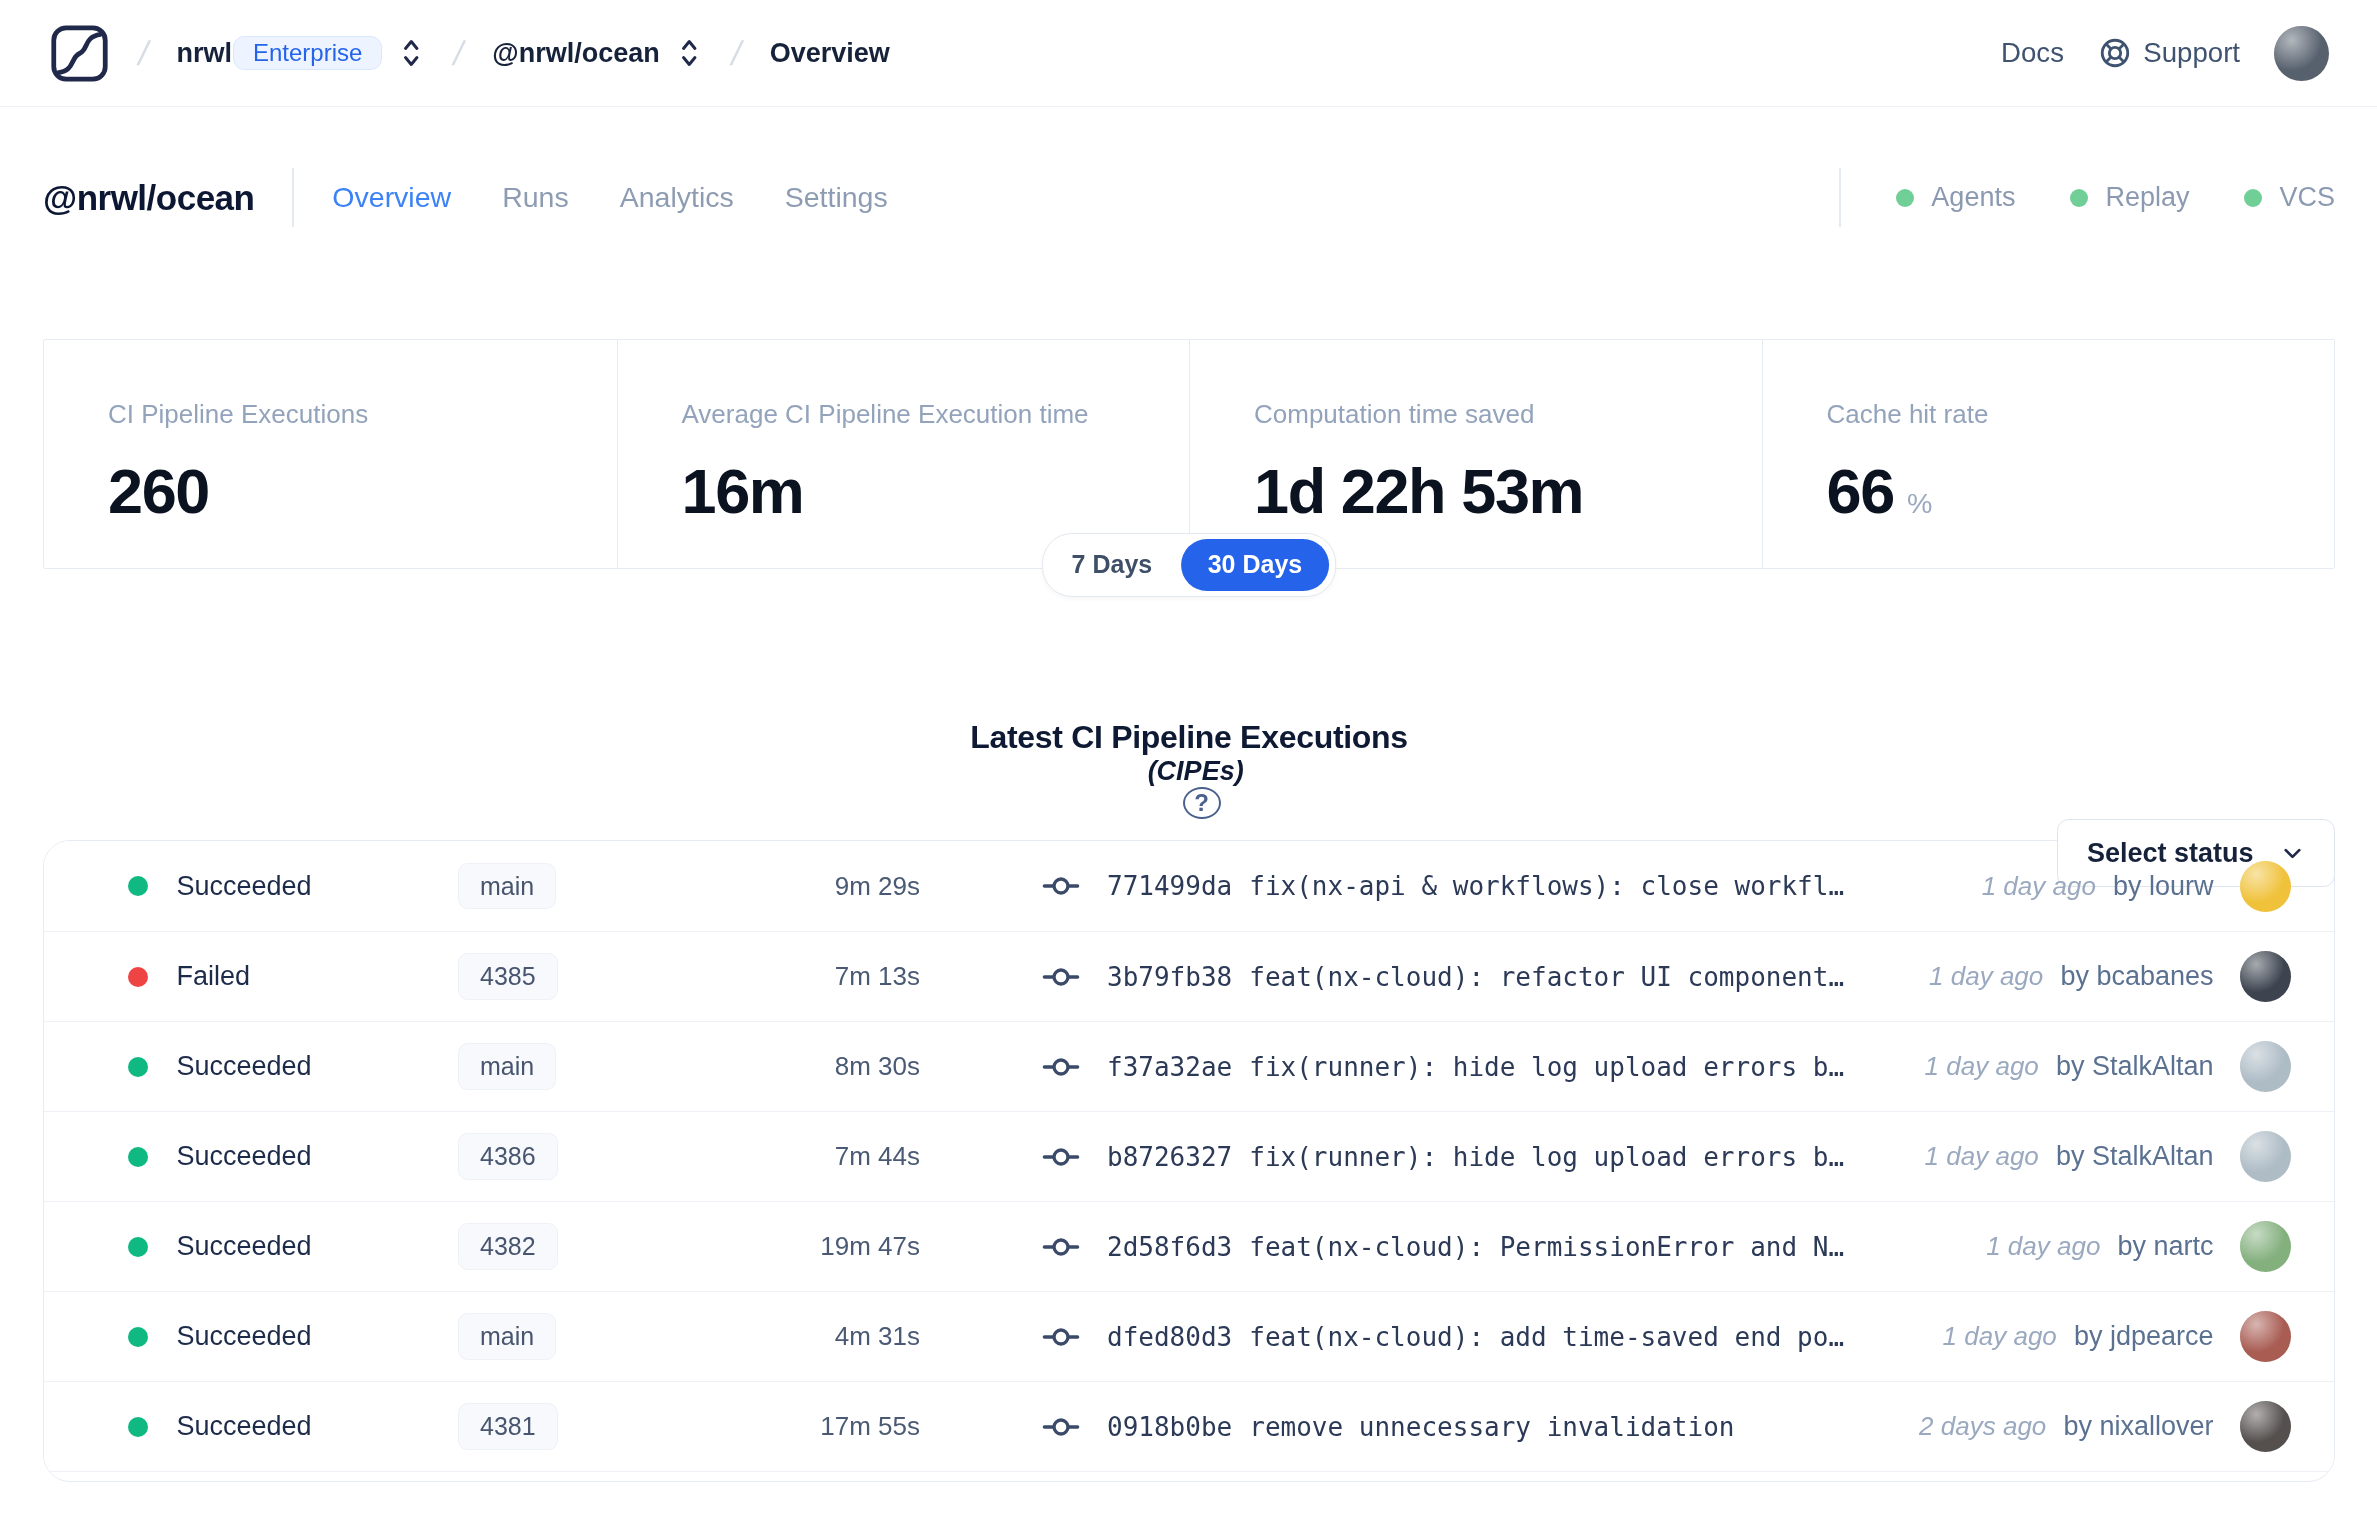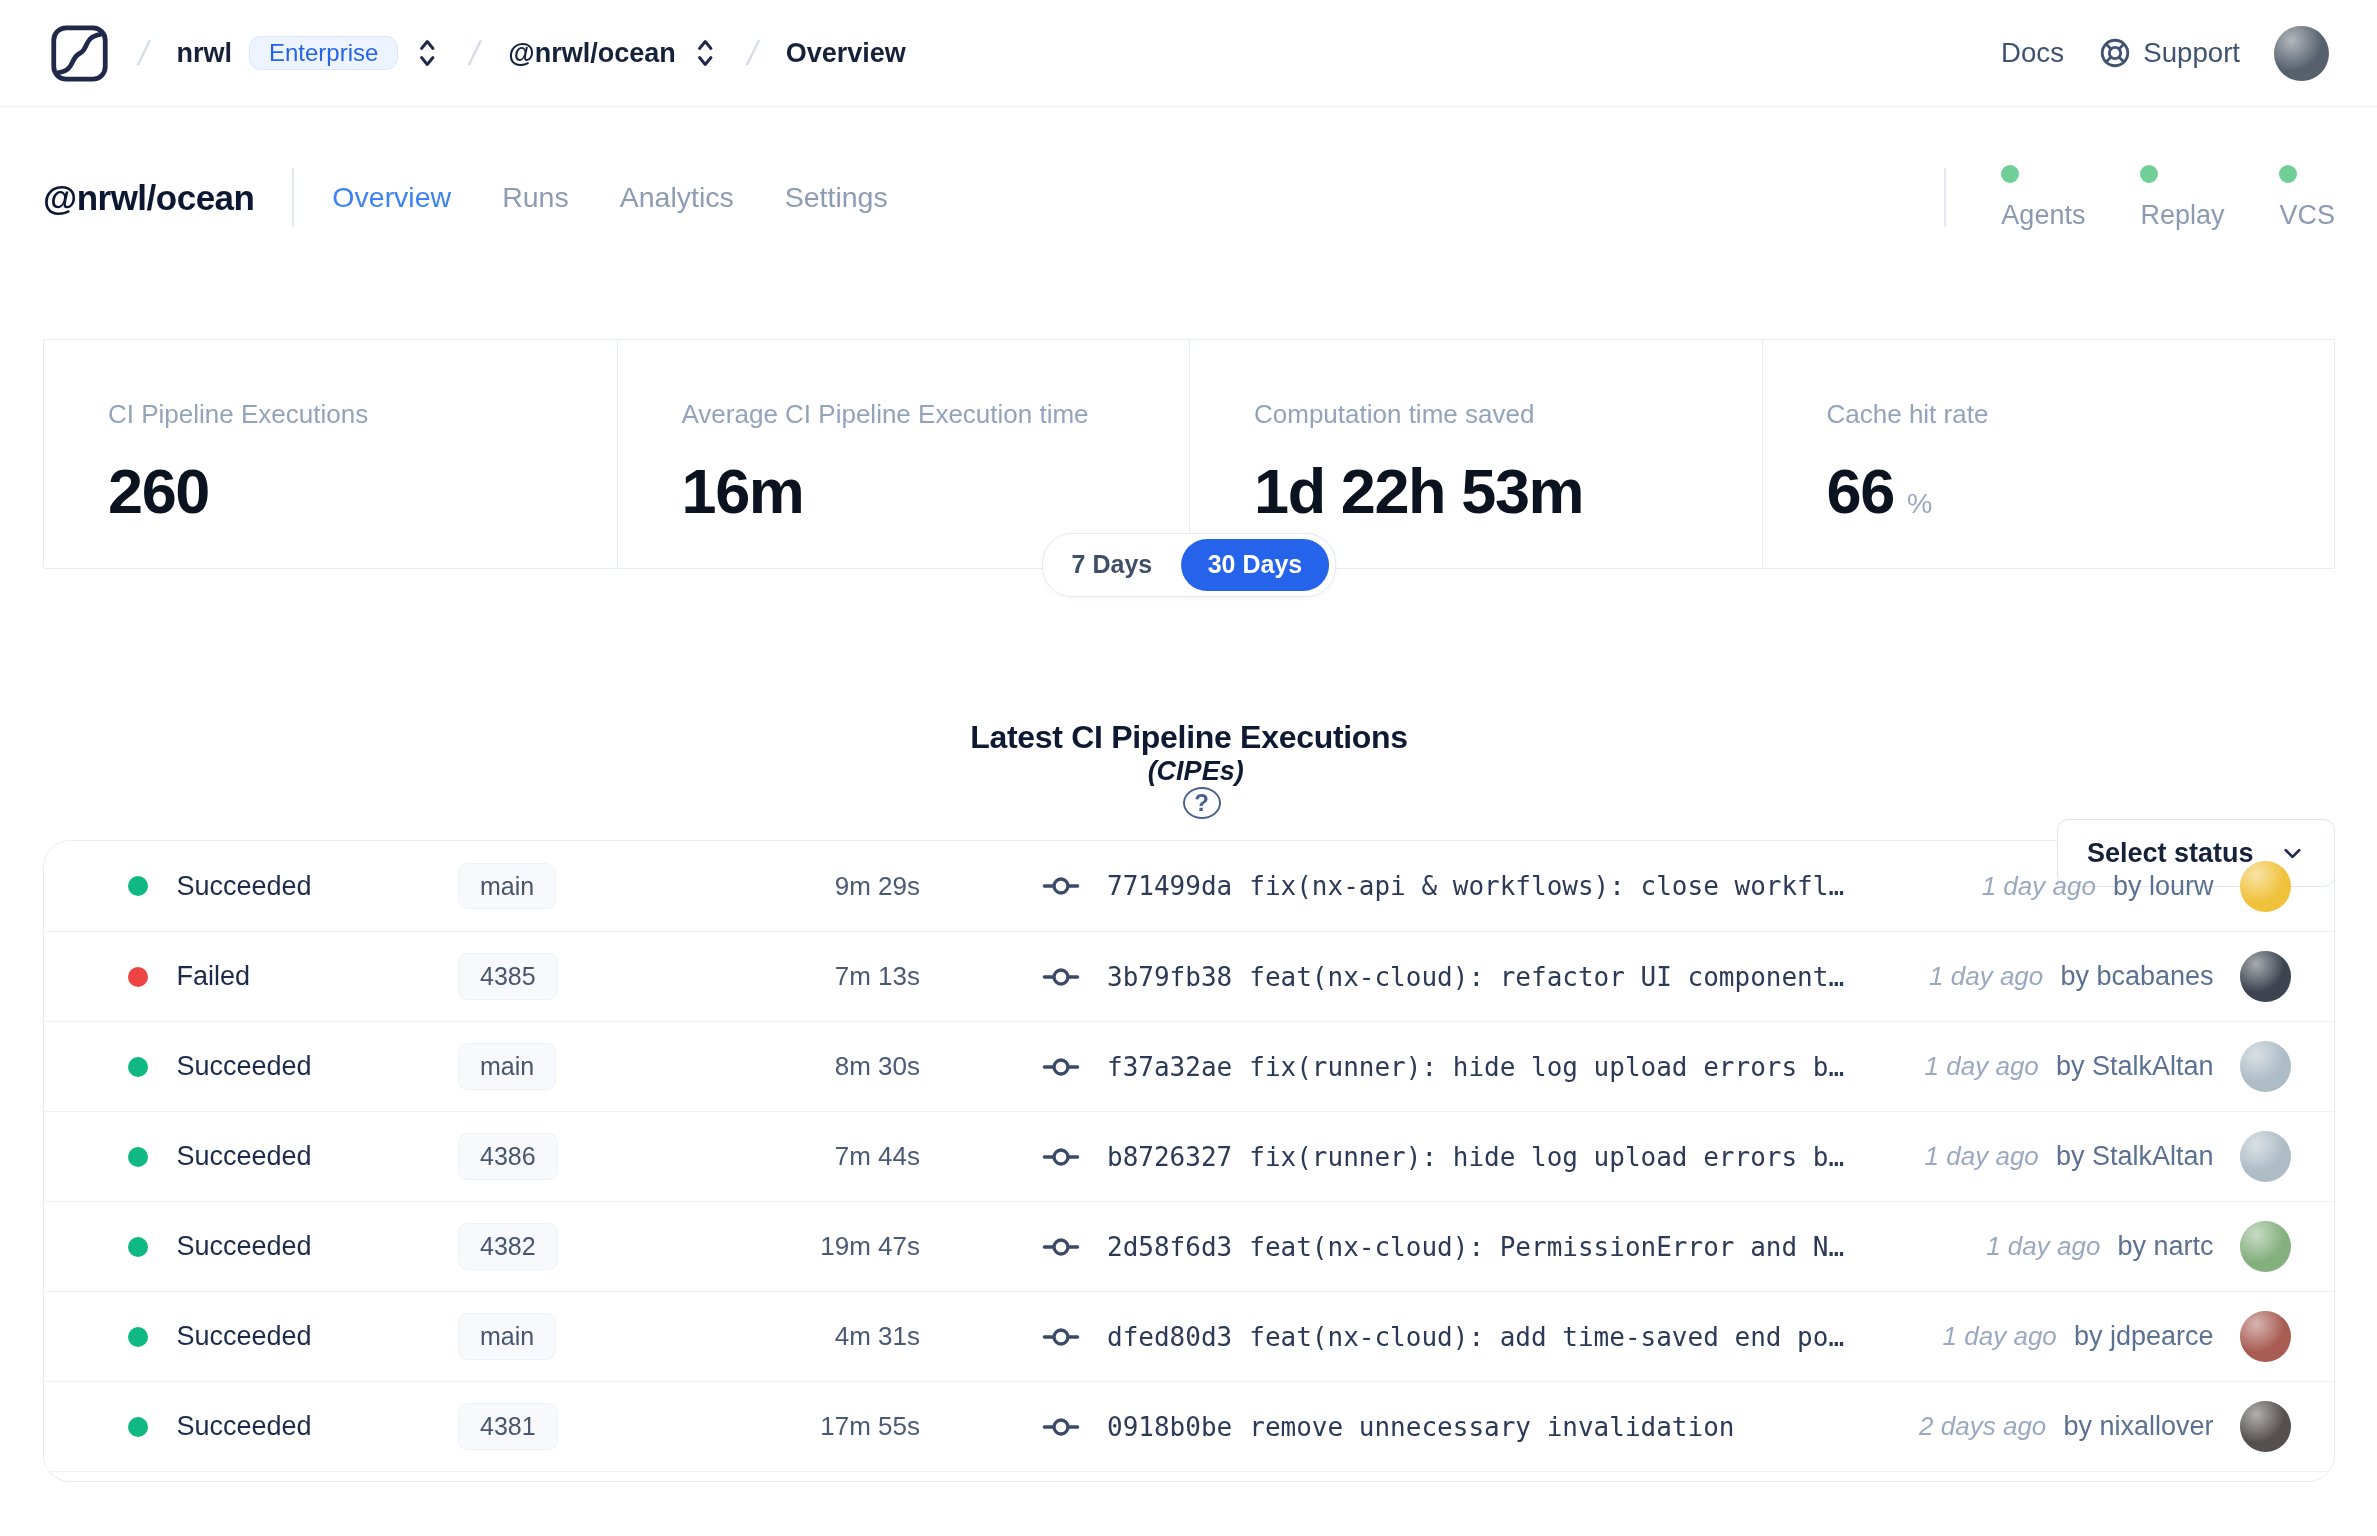--- a/index.html
+++ b/index.html
@@ -11,21 +11,21 @@
 
   
   .navbar {
     height:107px; display:flex; align-items:center; padding:0 49px;
     border-bottom:1.9px solid #edf1f6; background:#fff;
   }
   .nx-logo { width:61px; height:61px; display:block; cursor:pointer; }
   .crumb-sep { color:#d7dde6; font-size:34px; font-weight:300; margin:0 28.5px; transform:skewX(-12deg); }
   .crumb { font-size:27px; font-weight:600; color:#16213a; cursor:pointer; }
   .badge-enterprise {
-    margin-left:17px; padding:2px 19px; border-radius:11.4px;
+    margin-left:1px; padding:2px 19px; border-radius:11.4px;
     font-size:24px; font-weight:500; color:#2563eb;
     background:#eef4ff; border:1.9px solid #d9e6ff; cursor:pointer;
   }
   .chevrons { width:28.5px; height:32px; margin-left:15px; cursor:pointer; flex:0 0 auto; }
   .nav-right { margin-left:auto; display:flex; align-items:center; gap:34px; }
   .nav-link { font-size:27.6px; font-weight:500; color:#3f5370; cursor:pointer; }
   .nav-link-group { display:flex; align-items:center; gap:11.4px; cursor:pointer; }
   .buoy { width:34px; height:34px; }
   .avatar-nav {
     width:55px; height:55px; border-radius:50%; cursor:pointer; position:relative; overflow:hidden;
@@ -38,21 +38,21 @@
   
   .main { padding:0 43px; }
 
   .ws-header { display:flex; align-items:center; margin-top:59px; height:63px; }
   .ws-title { font-size:35px; font-weight:700; color:#0c1733; letter-spacing:-0.5px; }
   .vdiv { width:1.9px; height:59px; background:#e5eaf1; margin:0 38px; }
   .tabs { display:flex; align-items:center; gap:51px; }
   .tab { font-size:28.5px; color:#8e9cb3; cursor:pointer; }
   .tab.active { color:#3b82f6; font-weight:500; }
   .integrations { margin-left:auto; display:flex; align-items:center; }
-  .integration { display:flex; align-items:flex-start; gap:17px; margin-left:55px; cursor:pointer;flex-direction:column; }
+  .integration { display:flex; align-items:center; gap:17px; margin-left:55px; cursor:pointer; }
   .int-dot { width:18px; height:18px; border-radius:50%; }
   .int-label { font-size:27px; color:#8b9ab1; }
 
   
   .stats-card {
     position:relative; margin-top:110px; border:1.9px solid #e7ecf2; border-radius:2px;
     display:grid; grid-template-columns:1fr 1fr 1fr 1fr; height:230px; background:#fff;
   }
   .stat-cell { padding:59px 0 0 64px; }
   .stat-cell + .stat-cell { border-left:1.9px solid #e7ecf2; }

